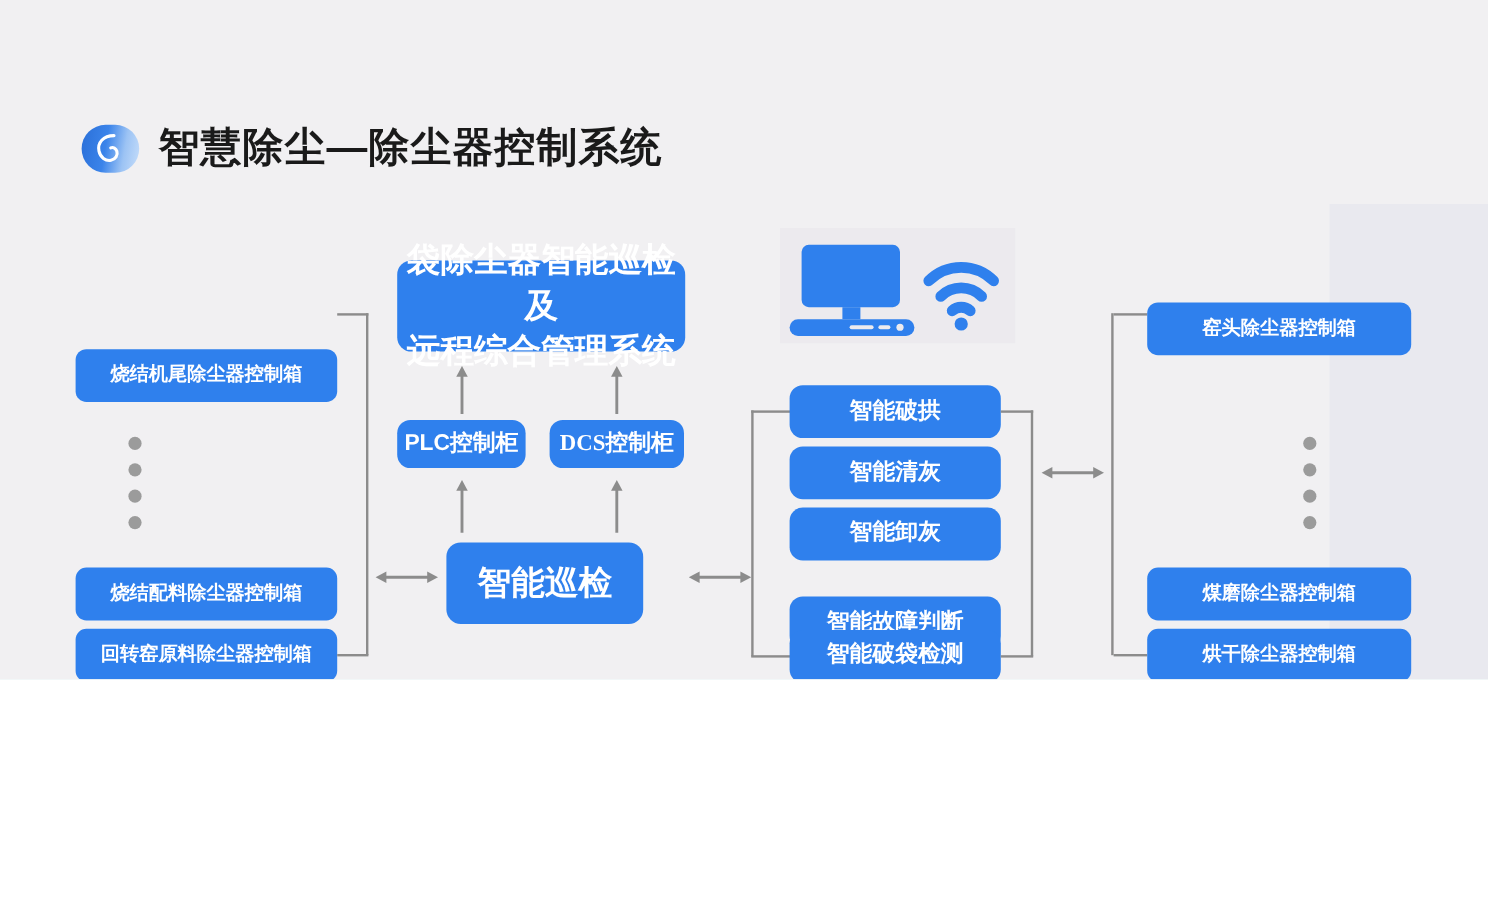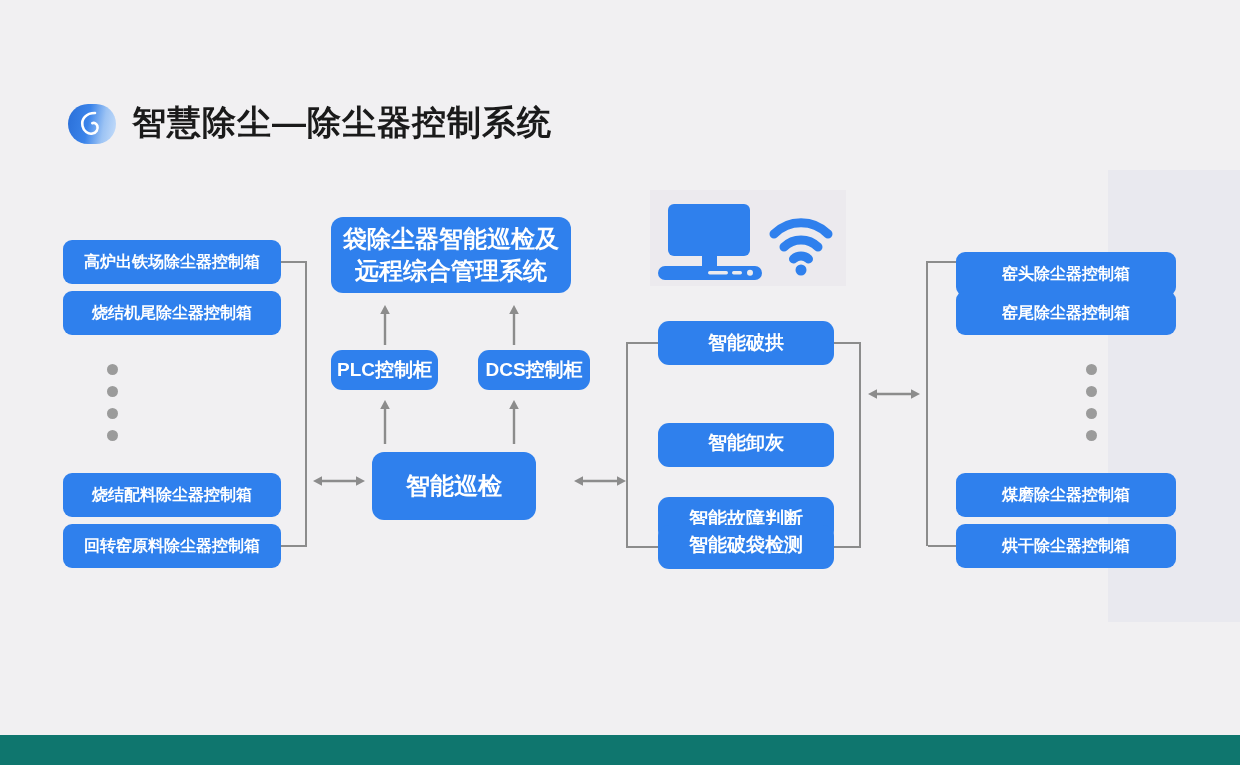--- a/index.html
+++ b/index.html
@@ -3,21 +3,21 @@
 <meta charset="utf-8">
 <style>
   html, body {
     margin: 0;
     padding: 0;
     background: #ffffff;
   }
   #stage {
     position: relative;
     width: 1240px;
-    height: 765px;
+    height: 566px;
     background: #0f766e;
     font-family: "Liberation Sans", "DejaVu Sans", sans-serif;
     overflow: hidden;
   }
   #canvas {
     position: absolute;
     left: 0;
     top: 0;
     width: 1240px;
     height: 735px;
@@ -63,21 +63,21 @@
     align-items: center;
     justify-content: center;
     text-align: center;
     font-size: 16px;
     font-weight: bold;
     line-height: 1.35;
     box-sizing: border-box;
     padding: 2px 6px;
   }
   .node.lg { font-size: 19px; border-radius: 11px; }
-  .node.xl { font-size: 24px; border-radius: 12px; }
+  .node.xl { font-size: 28px; border-radius: 12px; }
   
   .line-v, .line-h {
     position: absolute;
     background: #8c8c8c;
   }
   .line-v { width: 2px; }
   .line-h { height: 2px; }
   .arrow-up, .arrow-bi {
     position: absolute;
   }
@@ -109,21 +109,20 @@
 
     <div class="deco-panel"></div>
 
     <div class="logo">
       <svg width="48" height="40" viewBox="0 0 48 40" aria-hidden="true">
         <path d="M27 9 C18 9, 13 15, 14.5 22 C15.6 27.2, 20 30.5, 24.5 29.6 C28.3 28.8, 30.4 25.3, 29.4 22 C28.7 19.6, 26.3 18.3, 24.3 19.2" fill="none" stroke="#ffffff" stroke-width="2.6" stroke-linecap="round"></path>
       </svg>
     </div>
     <div class="page-title">智慧除尘—除尘器控制系统</div>
 
-    <div class="node" style="left:63px; top:240px; width:218px; height:44px;">高炉出铁场除尘器控制箱</div>
     <div class="node" style="left:63px; top:291px; width:218px; height:44px;">烧结机尾除尘器控制箱</div>
 
     <div class="dots">
       <div class="dot" style="left:107px; top:364px;"></div>
       <div class="dot" style="left:107px; top:386px;"></div>
       <div class="dot" style="left:107px; top:408px;"></div>
       <div class="dot" style="left:107px; top:430px;"></div>
     </div>
 
     <div class="node" style="left:63px; top:524px; width:218px; height:44px;">回转窑原料除尘器控制箱</div>
@@ -153,21 +152,21 @@
       </svg>
     </div>
     <div class="arrow-up" style="left:503px; top:303px;">
       <svg width="22" height="44" viewBox="0 0 22 44" aria-hidden="true">
         <line x1="11" y1="42" x2="11" y2="9" stroke="#8c8c8c" stroke-width="2.4"></line>
         <polygon points="11,2 6.2,11 15.8,11" fill="#8c8c8c"></polygon>
       </svg>
     </div>
 
     <div class="node lg" style="left:331px; top:350px; width:107px; height:40px;border-radius:11px;">PLC控制柜</div>
-    <div class="node lg" style="left:478px; top:350px; width:112px; height:40px;">DCS控制柜</div>
+    <div class="node lg" style="left:458px; top:350px; width:112px; height:40px;font-family:Liberation Serif, serif;">DCS控制柜</div>
 
     <div class="arrow-up" style="left:374px; top:398px;">
       <svg width="22" height="48" viewBox="0 0 22 48" aria-hidden="true">
         <line x1="11" y1="46" x2="11" y2="9" stroke="#8c8c8c" stroke-width="2.4"></line>
         <polygon points="11,2 6.2,11 15.8,11" fill="#8c8c8c"></polygon>
       </svg>
     </div>
     <div class="arrow-up" style="left:503px; top:398px;">
       <svg width="22" height="48" viewBox="0 0 22 48" aria-hidden="true">
         <line x1="11" y1="46" x2="11" y2="9" stroke="#8c8c8c" stroke-width="2.4"></line>
@@ -202,20 +201,21 @@
           <circle cx="151" cy="80" r="5.5" fill="#2f80ed" stroke="none"></circle>
         </g>
       </svg>
     </div>
 
     <div class="line-h" style="left:626px; top:342px; width:34px;"></div>
     <div class="line-v" style="left:626px; top:342px; height:205px;"></div>
     <div class="line-h" style="left:626px; top:546px; width:34px;"></div>
 
     <div class="node lg" style="left:658px; top:321px; width:176px; height:44px;">智能破拱</div>
+    <div class="node lg" style="left:658px; top:372px; width:176px; height:44px;">智能清灰</div>
     <div class="node lg" style="left:658px; top:423px; width:176px; height:44px;font-family:Liberation Mono, monospace;">智能卸灰</div>
     <div class="node lg" style="left:658px; top:474px; width:176px; height:44px;margin-top:23px;">智能故障判断</div>
     <div class="node lg" style="left:658px; top:525px; width:176px; height:44px;font-family:Liberation Mono, monospace;">智能破袋检测</div>
 
     <div class="line-h" style="left:834px; top:342px; width:27px;"></div>
     <div class="line-v" style="left:859px; top:342px; height:205px;"></div>
     <div class="line-h" style="left:834px; top:546px; width:27px;"></div>
 
     <div class="arrow-bi" style="left:866px; top:381px;">
       <svg width="56" height="26" viewBox="0 0 56 26" aria-hidden="true">
@@ -223,21 +223,20 @@
         <polygon points="2,13 11,8.2 11,17.8" fill="#8c8c8c"></polygon>
         <polygon points="54,13 45,8.2 45,17.8" fill="#8c8c8c"></polygon>
       </svg>
     </div>
 
     <div class="line-h" style="left:928px; top:261px; width:28px;"></div>
     <div class="line-v" style="left:926px; top:261px; height:285px;"></div>
     <div class="line-h" style="left:928px; top:545px; width:28px;"></div>
 
     <div class="node" style="left:956px; top:240px; width:220px; height:44px;margin-top:12px;">窑头除尘器控制箱</div>
-    <div class="node" style="left:956px; top:291px; width:220px; height:44px;">窑尾除尘器控制箱</div>
 
     <div class="dots">
       <div class="dot" style="left:1086px; top:364px;"></div>
       <div class="dot" style="left:1086px; top:386px;"></div>
       <div class="dot" style="left:1086px; top:408px;"></div>
       <div class="dot" style="left:1086px; top:430px;"></div>
     </div>
 
     <div class="node" style="left:956px; top:473px; width:220px; height:44px;">煤磨除尘器控制箱</div>
     <div class="node" style="left:956px; top:524px; width:220px; height:44px;">烘干除尘器控制箱</div>

